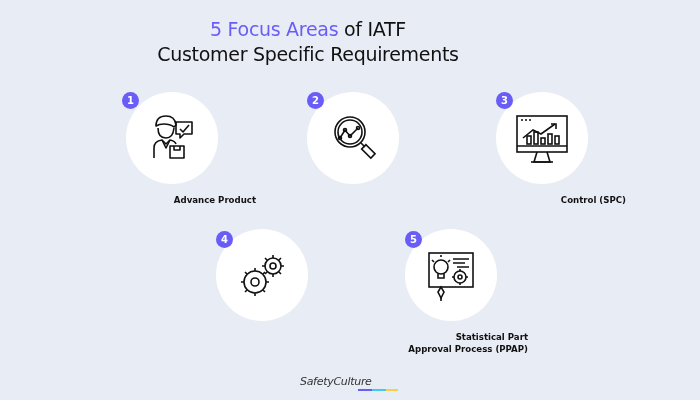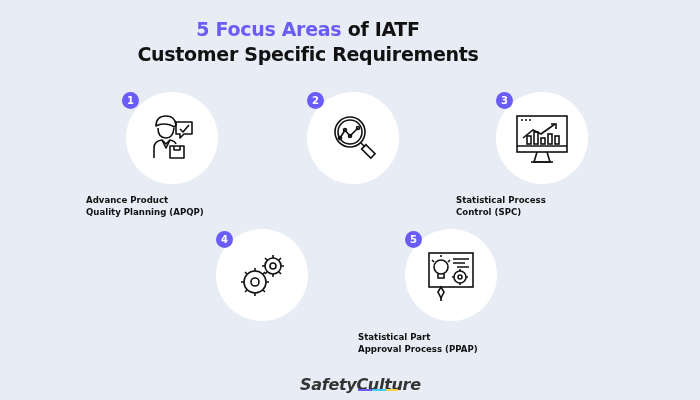--- a/index.html
+++ b/index.html
@@ -4,45 +4,45 @@
 <style>
   html, body { margin:0; padding:0; }
   body {
     width:700px; height:400px; overflow:hidden;
     background:#e8ecf5;
     font-family:"Liberation Sans", sans-serif;
     position:relative;
   }
   .title {
     position:absolute; left:0; top:17px; width:616px; text-align:center;
-    font-family:"DejaVu Sans", sans-serif; font-weight:bold;
+    font-family:"DejaVu Sans", sans-serif; font-weight:normal;
     font-size:19px; line-height:25px; color:#111;
     letter-spacing:-0.3px;
   }
   .title .accent { color:#6a5cf6; }
   .circle {
     position:absolute; width:92px; height:92px; border-radius:50%;
     background:#ffffff;
   }
   .badge {
     position:absolute; width:17px; height:17px; border-radius:50%;
     background:#6a5cf6; color:#fff; font-size:10px; font-weight:bold;
     text-align:center; line-height:17px;
     font-family:"DejaVu Sans", sans-serif;
   }
   .icon { position:absolute; }
   .label {
-    position:absolute; width:170px; text-align:left;
+    position:absolute; width:170px; text-align:right;
     font-family:"DejaVu Sans", sans-serif; font-weight:bold;
     font-size:8.6px; line-height:12px; color:#111;
   }
   .logo {
     position:absolute; left:300px; top:375px; width:100px; 
-    font-family:"DejaVu Sans", sans-serif; font-weight:bold; font-style:italic;
-    font-size:16px; color:#333; letter-spacing:-0.3px;
+    font-family:"DejaVu Sans", sans-serif; font-weight:normal; font-style:italic;
+    font-size:11px; color:#333; letter-spacing:-0.3px;
   }
   .logo-bar { position:absolute; left:58px; top:14px; height:2px; width:40px;
     background:linear-gradient(90deg,#6a5cf6 0%,#6a5cf6 35%,#45c8f0 35%,#45c8f0 70%,#f6d046 70%,#f6d046 100%); }
 </style>
 </head>
 <body>
 
 <div class="title">
   <div><span class="accent">5 Focus Areas</span><span> of IATF</span></div>
   <div>Customer Specific Requirements</div>
@@ -56,21 +56,20 @@
     <path d="M10 16 q0 10 8 10 q7 0 8-10"></path>
     <path d="M6 46 v-10 q0-7 8-8 l4 4 l4-4 q5 1 6 4"></path>
     <path d="M14 28 l4 8 l4-8"></path>
     <rect x="22" y="34" width="14" height="12"></rect>
     <path d="M26 34 v4 h6 v-4"></path>
     <path d="M28 10 h16 v12 h-8 l-4 4 v-4 h-4z"></path>
     <path d="M32 17 l3 3 l6-7"></path>
   </svg>
   <div class="label" style="left:86px;top:194px;">
     <div>Advance Product</div>
-      <div>Quality Planning (APQP)</div>
   </div>
 </div>
 
 <div>
   <div class="circle" style="left:307px;top:92px;"></div>
   <div class="badge" style="left:307px;top:92px;">2</div>
   <svg class="icon" style="left:330px;top:112px;" width="50" height="52" viewBox="0 0 50 52" fill="none" stroke="#111" stroke-width="1.6">
     <circle cx="20" cy="20" r="15"></circle>
     <circle cx="20" cy="20" r="12"></circle>
     <path d="M10 26 l5-8 l5 6 l8-8"></path>
@@ -96,21 +95,20 @@
     <path d="M36 10 h5 v5"></path>
     <rect x="12" y="22" width="4" height="8"></rect>
       <rect x="19" y="18" width="4" height="12"></rect>
       <rect x="26" y="24" width="4" height="6"></rect>
       <rect x="33" y="20" width="4" height="10"></rect>
       <rect x="40" y="22" width="4" height="8"></rect>
     <path d="M22 38 l-3 10 h16 l-3-10"></path>
     <path d="M16 48 h22"></path>
   </svg>
   <div class="label" style="left:456px;top:194px;">
-    <div>Statistical Process</div>
       <div>Control (SPC)</div>
   </div>
 </div>
 
 <div>
   <div class="circle" style="left:216px;top:229px;"></div>
   <div class="badge" style="left:216px;top:231px;">4</div>
   <svg class="icon" style="left:237px;top:252px;" width="52" height="48" viewBox="0 0 52 48" fill="none" stroke="#111" stroke-width="1.6">
     <circle cx="18" cy="30" r="11"></circle>
     <circle cx="18" cy="30" r="4"></circle>

